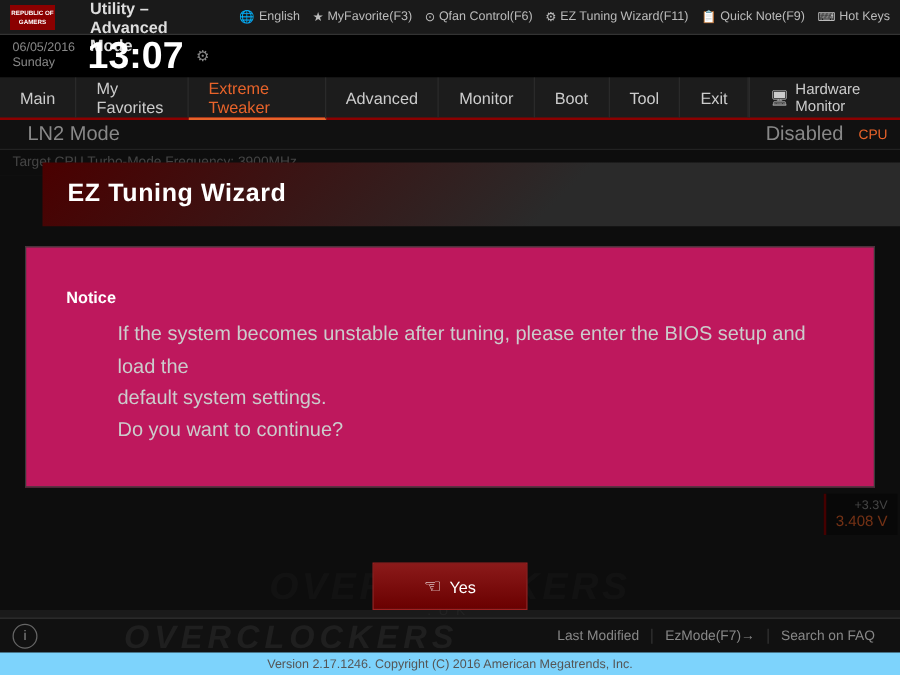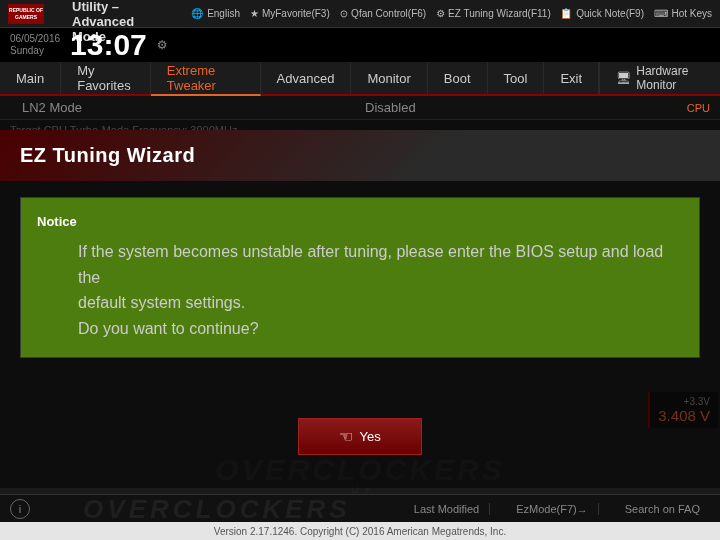--- a/index.html
+++ b/index.html
@@ -98,21 +98,21 @@
     .sub-nav {
       background: #111;
       height: 24px;
       display: flex;
       align-items: center;
       padding: 0 10px;
       border-bottom: 1px solid #222;
     }
     .sub-nav-item {
       padding: 0 12px;
-      font-size: 13px;
+      font-size: 16px;
       color: #888;
       cursor: pointer;
       height: 100%;
       display: flex;
       align-items: center;
     }
     .sub-nav-right {
       margin-left: auto;
       color: #e8632a;
       font-size: 11px;
@@ -150,27 +150,28 @@
     }
 
     
     .wizard-header {
       background: linear-gradient(135deg, #4a0000 0%, #2a2a2a 60%);
       padding: 14px 20px;
       font-size: 20px;
       font-weight: bold;
       color: #fff;
       letter-spacing: 0.5px;
+      margin-left: 34px;
     }
 
     
     .notice-box {
-      background: #4d7c0f;
+      background: #be185d;
       margin: 16px 20px;
-      padding: 16px;
+      padding: 32px;
       border: 1px solid #3a3a3a;
     }
     .notice-title {
       font-size: 13px;
       font-weight: bold;
       color: #fff;
       margin-bottom: 10px;
     }
     .notice-text {
       font-size: 16px;
@@ -217,21 +218,21 @@
     .voltage-area {
       position: absolute;
       right: 2px;
       bottom: 60px;
       background: #111;
       padding: 4px 8px;
       text-align: right;
       border-left: 2px solid #8b0000;
     }
     .voltage-label { font-size: 10px; color: #888; }
-    .voltage-value { font-size: 15px; color: #e8632a; }
+    .voltage-value { font-size: 12px; color: #e8632a; }
 
     
     .bottom-bar {
       position: absolute;
       bottom: 0;
       left: 0;
       right: 0;
       height: 46px;
       background: #111;
       border-top: 1px solid #333;
@@ -260,41 +261,41 @@
       font-size: 26px;
       font-weight: 900;
       color: rgba(255,255,255,0.06);
       letter-spacing: 4px;
       text-transform: uppercase;
       line-height: 1;
       font-style: italic;
     }
     .bottom-right-links {
       display: flex;
-      gap: 16px;
+      gap: 0;
       font-size: 11px;
       color: #888;
     }
     .bottom-link {
       padding: 0 10px;
       cursor: pointer;
       border-right: 1px solid #333;
       display: flex;
       align-items: center;
       gap: 4px;
     }
     .bottom-link:last-child { border-right: none; }
 
     .copyright-bar {
       position: absolute;
       bottom: 0;
       left: 0;
       right: 0;
       height: 18px;
-      background: #e5e5e5;
+      background: #7dd3fc;
       display: flex;
       align-items: center;
       justify-content: center;
       font-size: 10px;
       color: #555;
     }
 
     
     .hand-cursor {
       font-size: 16px;
@@ -386,21 +387,21 @@
   <div class="nav-item">Tool</div>
   <div class="nav-item">Exit</div>
   <div class="nav-item hardware-monitor">
     <span>🖥</span>
     <span>Hardware Monitor</span>
   </div>
 </div>
 
 <div class="sub-nav">
   <div class="sub-nav-item">LN2 Mode</div>
-  <div style="flex:1; display:flex; justify-content:center;">
+  <div style="flex:1; display:flex; justify-content:flex-end;">
     <div class="sub-nav-item">Disabled</div>
   </div>
   <div class="sub-nav-right">CPU</div>
 </div>
 
 <div class="content-area" style="height:368px; position:relative;">
   <div class="content-line">Target CPU Turbo-Mode Frequency: 3900MHz</div>
 
   <div class="dialog-overlay">
     <div class="dialog-box">

